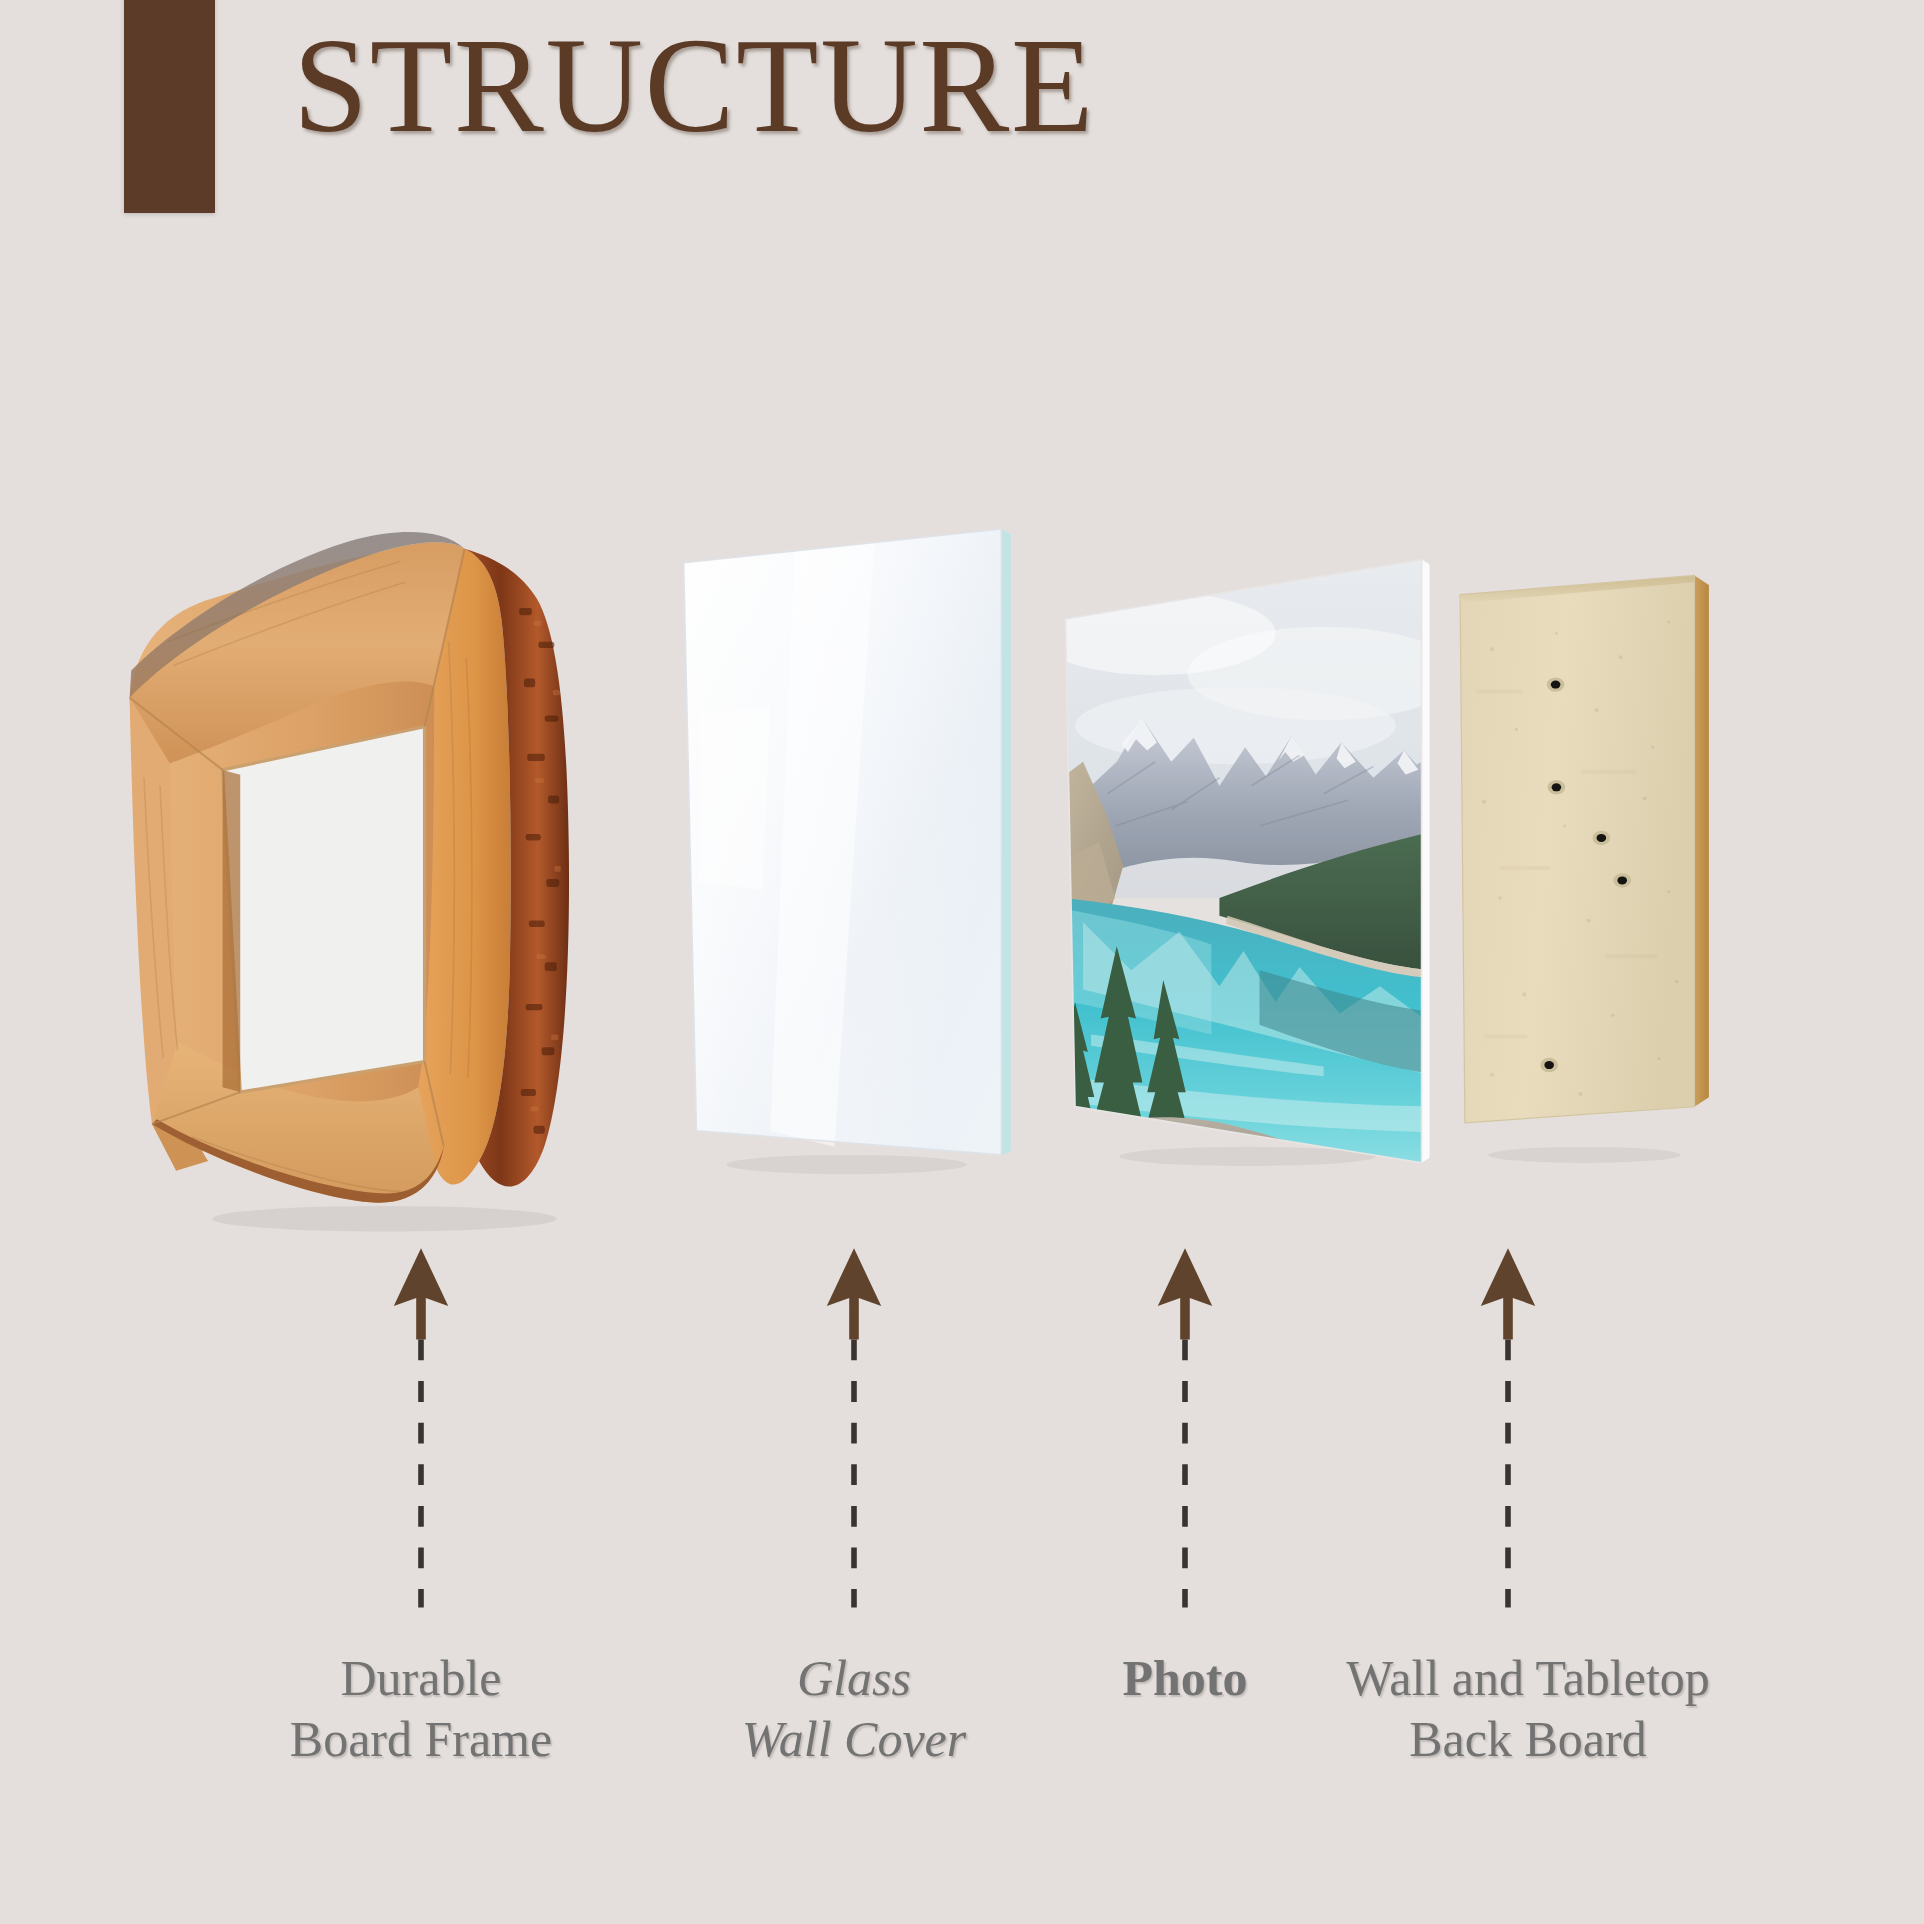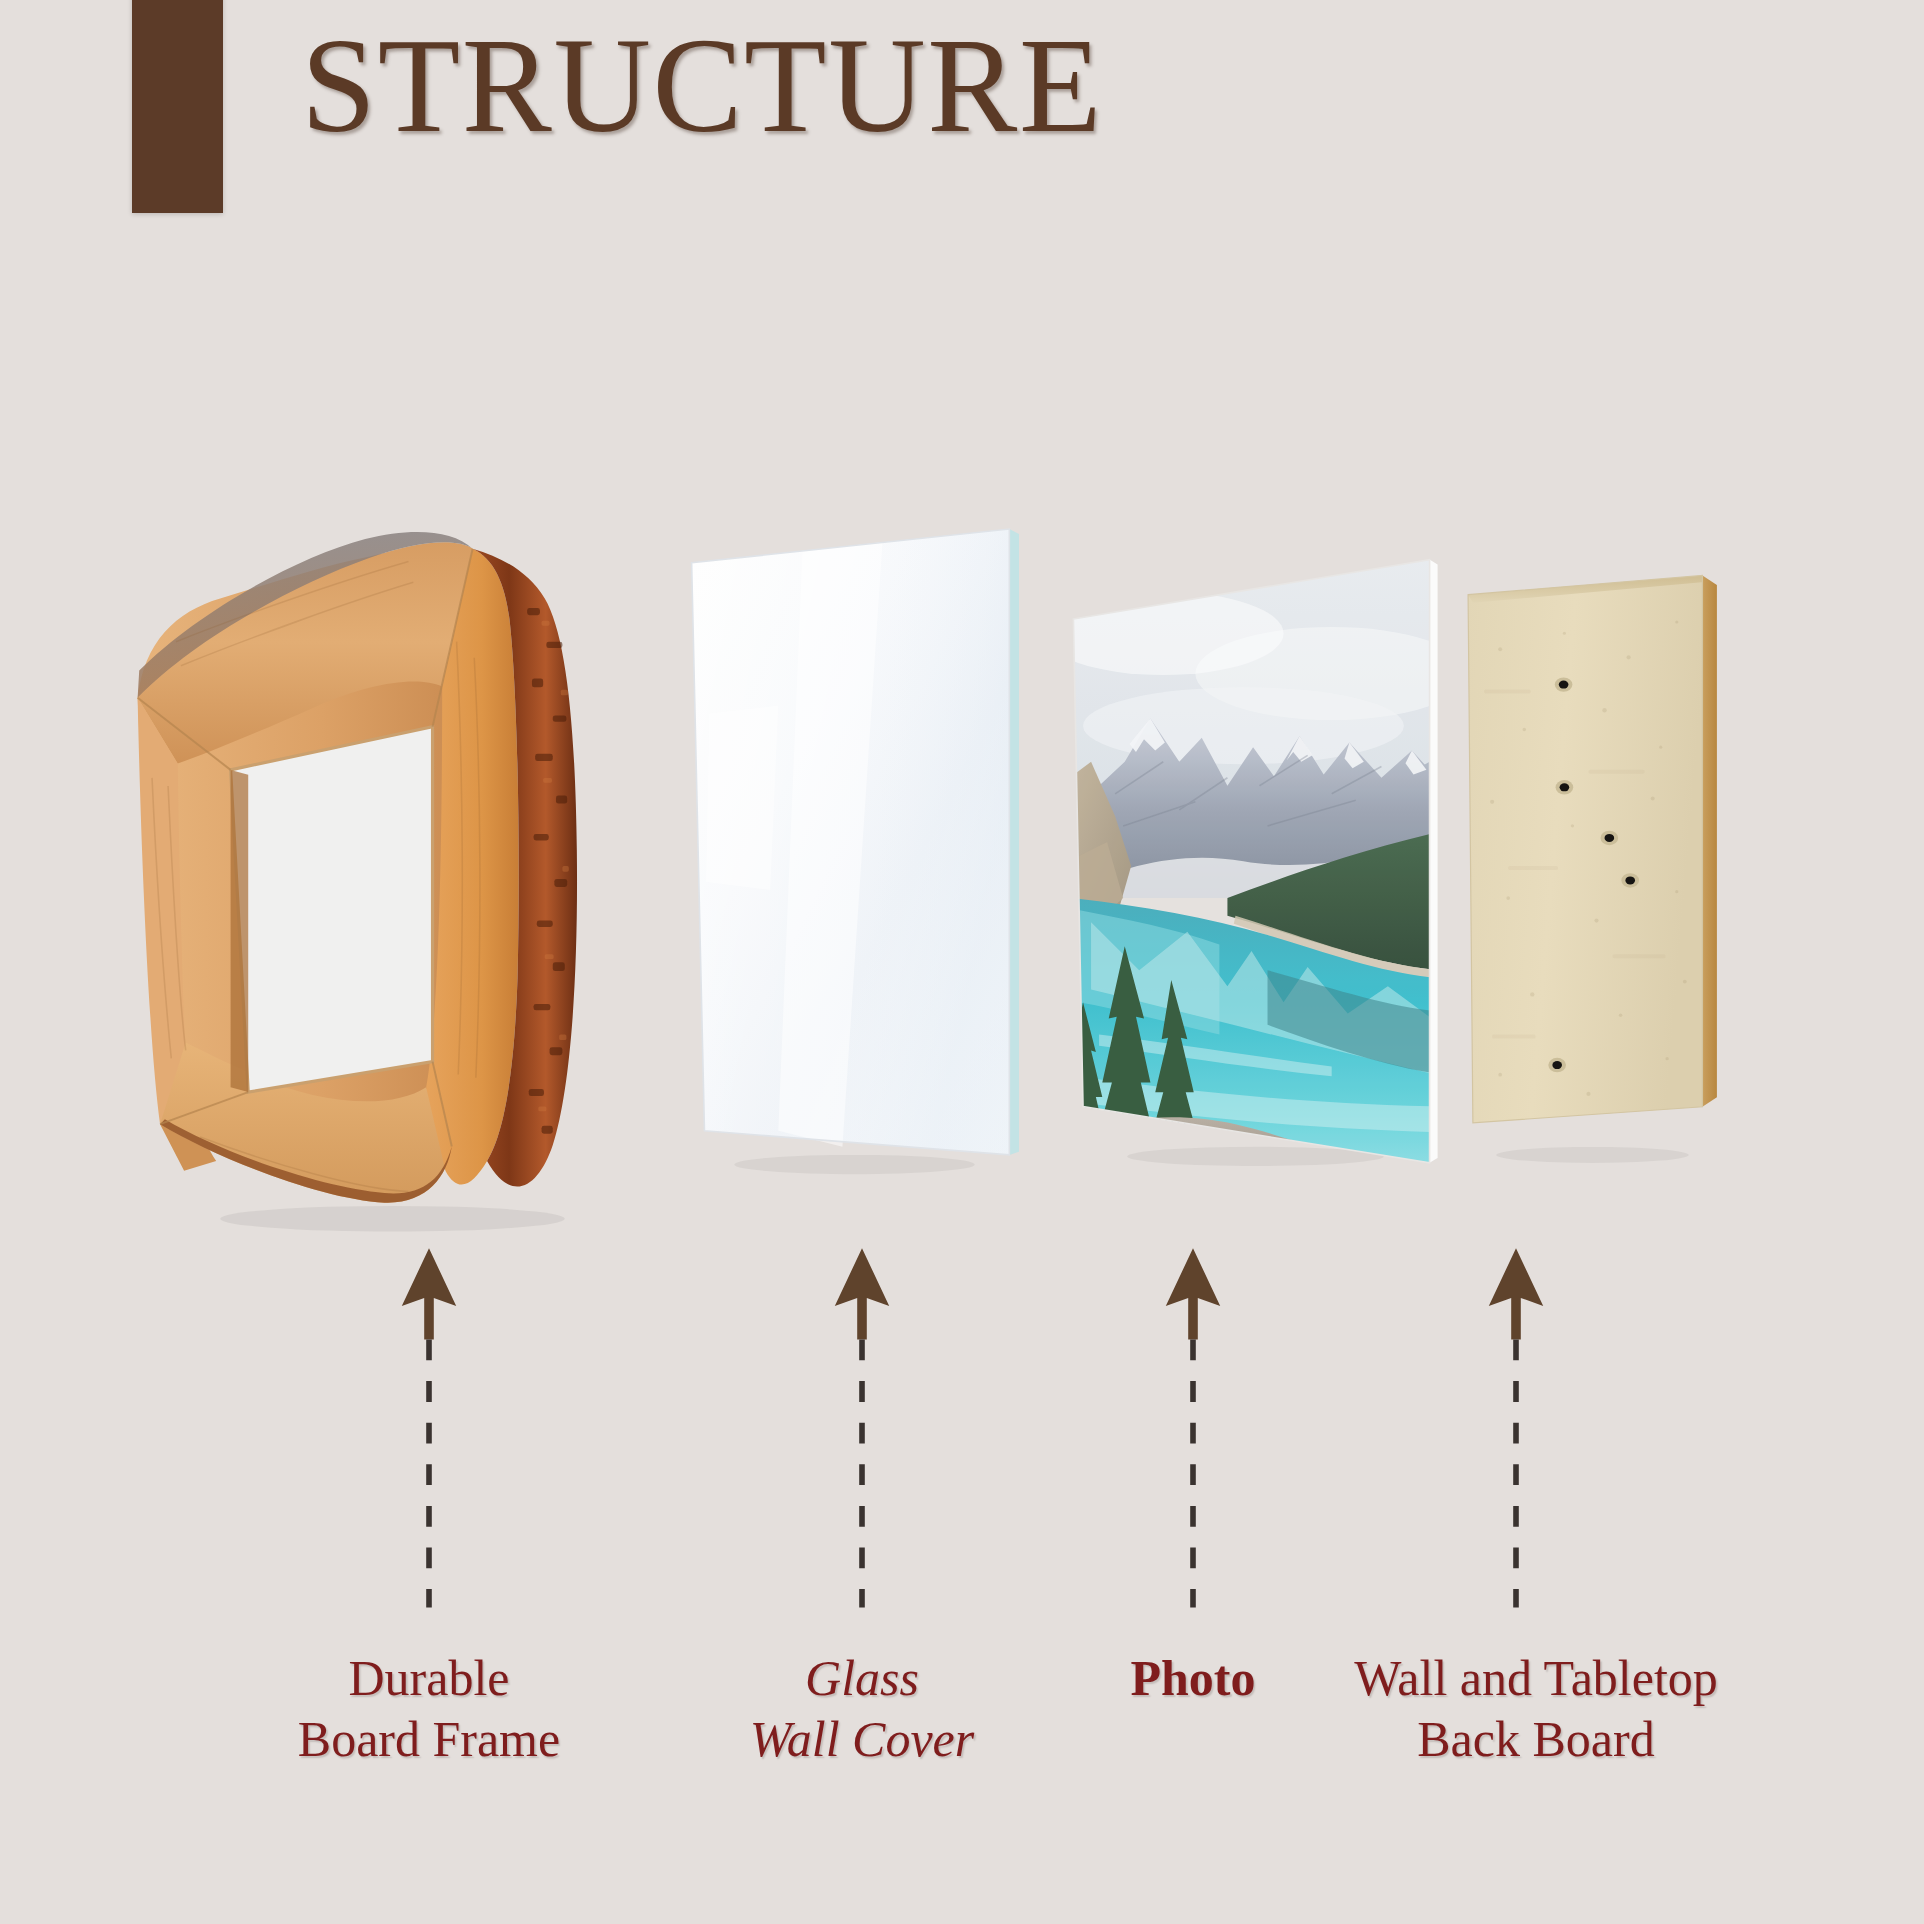--- a/index.html
+++ b/index.html
@@ -3,21 +3,21 @@
 <meta charset="utf-8">
 <style>
   html,body{margin:0;padding:0;}
   body{
     width:1925px;height:1925px;
     background:#e4dfdc;
     font-family:"Liberation Serif", serif;
     overflow:hidden;
     position:relative;
   }
-  #stage{position:absolute;inset:0;background:#e4dfdc;margin-left:8px;}
+  #stage{position:absolute;inset:0;background:#e4dfdc;}
 
   
   .accent-bar{
     position:absolute;left:124px;top:-9.6px;width:91px;height:223px;
     background:#5c3b28;
     box-shadow:0 1.6px 4.8px rgba(0,0,0,.18);
   }
   .page-title{
     position:absolute;left:293px;top:17.6px;
     font-size:135px;line-height:1;
@@ -47,21 +47,21 @@
   
   .board-panel{position:absolute;left:1444px;top:561px;width:289px;height:610px;}
 
   
   .leader{position:absolute;top:1243px;width:64px;height:377px;}
 
   
   .caption{
     position:absolute;top:1648px;
     text-align:center;
-    color:#7f1d1d;
+    color:#737373;
     font-size:50px;
     line-height:1.22;
     font-family:"Liberation Serif", serif;
     white-space:nowrap;
     transform:translateX(-50%);
     text-shadow:1.6px 1.6px 1.6px rgba(80,70,66,.22);
   }
   .caption .l2{display:block;}
 </style>
 </head>

